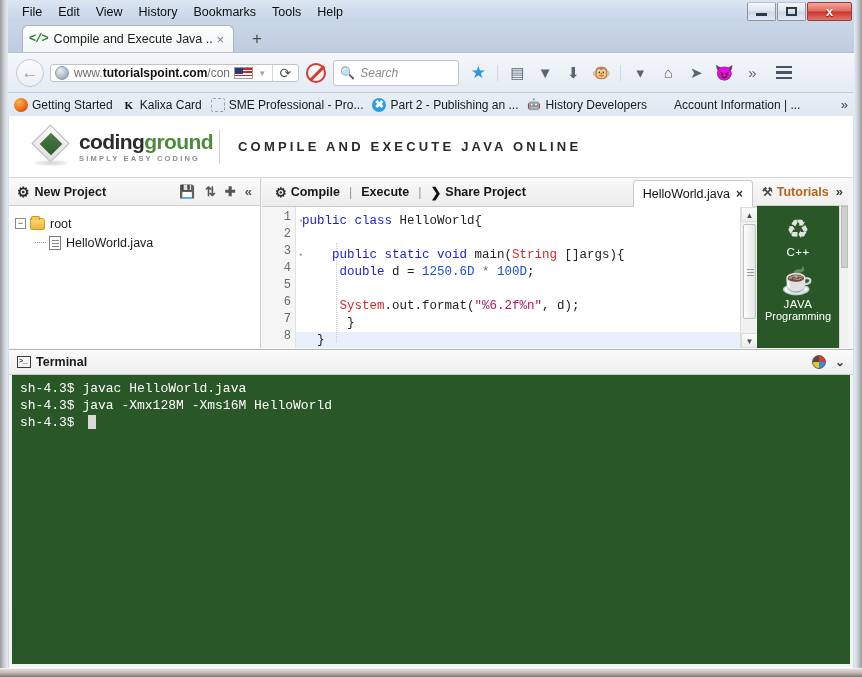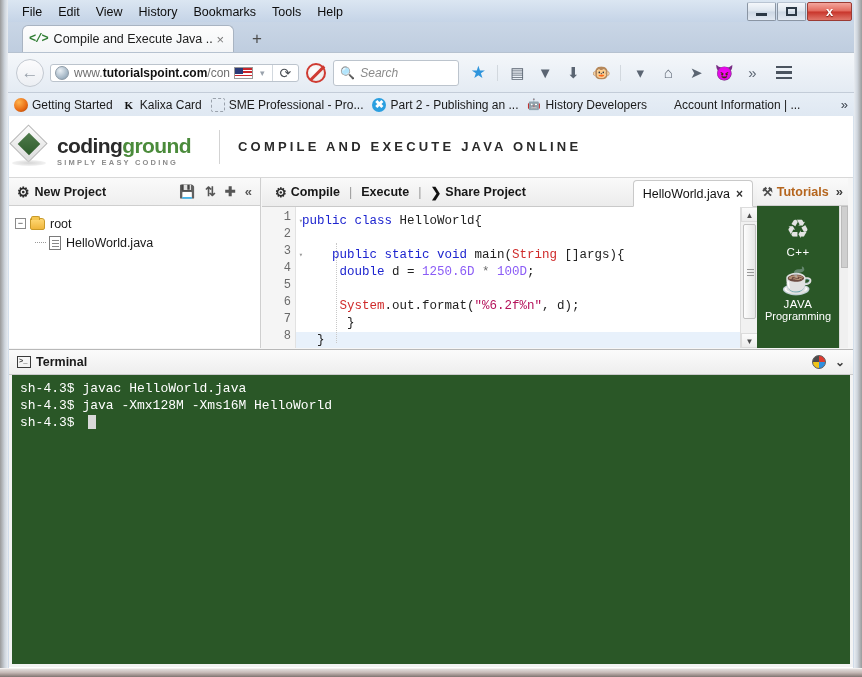--- a/index.html
+++ b/index.html
@@ -161,21 +161,21 @@
 
   
   .page {
     position:absolute; left:9px; top:116px; width:844px; height:552px;
     background:#fff; overflow:hidden;
   }
   .site-header {
     position:relative; height:62px; background:#fff;
     border-bottom:1px solid #d8d8d8; display:flex; align-items:center;
   }
-  .logo-wrap { display:flex; align-items:flex-end; width:208px; }
+  .logo-wrap { display:flex; align-items:center; padding-left:22px; width:208px; }
   .logo-diamond {
     width:40px;height:40px;flex:none;margin-right:8px;position:relative;
   }
   .logo-diamond .dia {
     position:absolute;left:6px;top:3px;width:27px;height:27px;
     transform:rotate(45deg);
     background: linear-gradient(135deg,#fdfdfd,#dcdcdc);
     border:1px solid #b4b4b4;
   }
   .logo-diamond .inner {
@@ -250,21 +250,21 @@
   .gutter .gl .fold { position:absolute; right:-8px; top:4px; font-size:7px; color:#9a9a9a; }
   .codelines { flex:1; padding-top:6px; position:relative; overflow:hidden; }
   .cl { height:17px; font:12.5px/17px "Liberation Mono",monospace; white-space:pre; padding-left:6px;}
   .cl.active { background:#e8f1fb; }
   .indent-guide { position:absolute; left:40px; top:36px; width:1px; height:100px;
     border-left:1px dotted #c8c8c8; }
   .k { color:#1d24cf; }        
   .t { color:#cf2a2a; }        
   .s { color:#b5145b; }        
   .p { color:#222; }           
-  .n { color:#8b5cf6; }           
+  .n { color:#1d4ed8; }           
   .op { color:#6a6a6a; }
   .ed-scroll { width:17px; background:#f1f1f1; border-left:1px solid #dcdcdc; flex:none;
     position:relative; }
   .ed-scroll .arw { position:absolute; left:0; width:17px; height:15px; text-align:center;
     font-size:8px; color:#4b4b4b; line-height:15px;
     background: linear-gradient(to bottom,#fbfbfb,#ececec); border:1px solid #dcdcdc;}
   .ed-scroll .arw.up { top:0; } .ed-scroll .arw.dn { bottom:0; }
   .ed-scroll .thumb { position:absolute; left:2px; top:17px; width:13px; height:95px;
     background: linear-gradient(to right,#fdfdfd,#e6e6e6); border:1px solid #c0c0c0; border-radius:2px;}
   .ed-scroll .thumb i { position:absolute; left:3px; top:44px; width:7px; height:1px; background:#9a9a9a;

